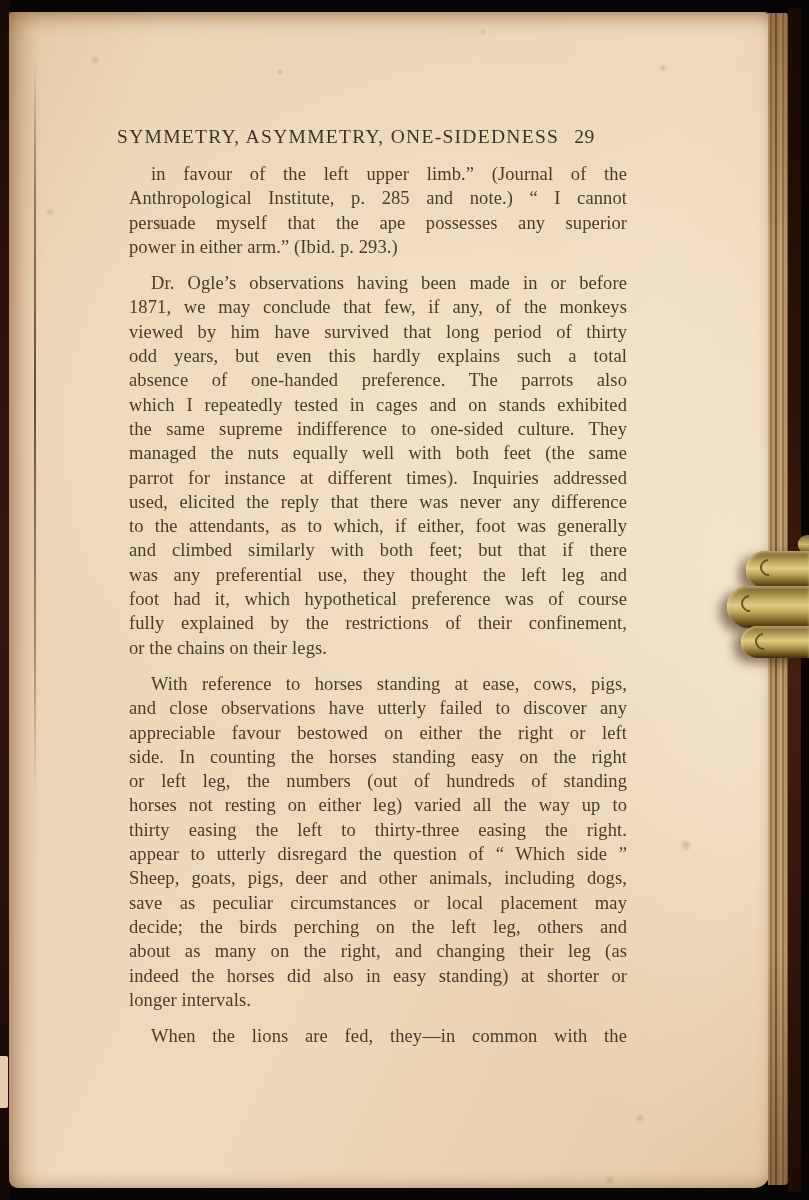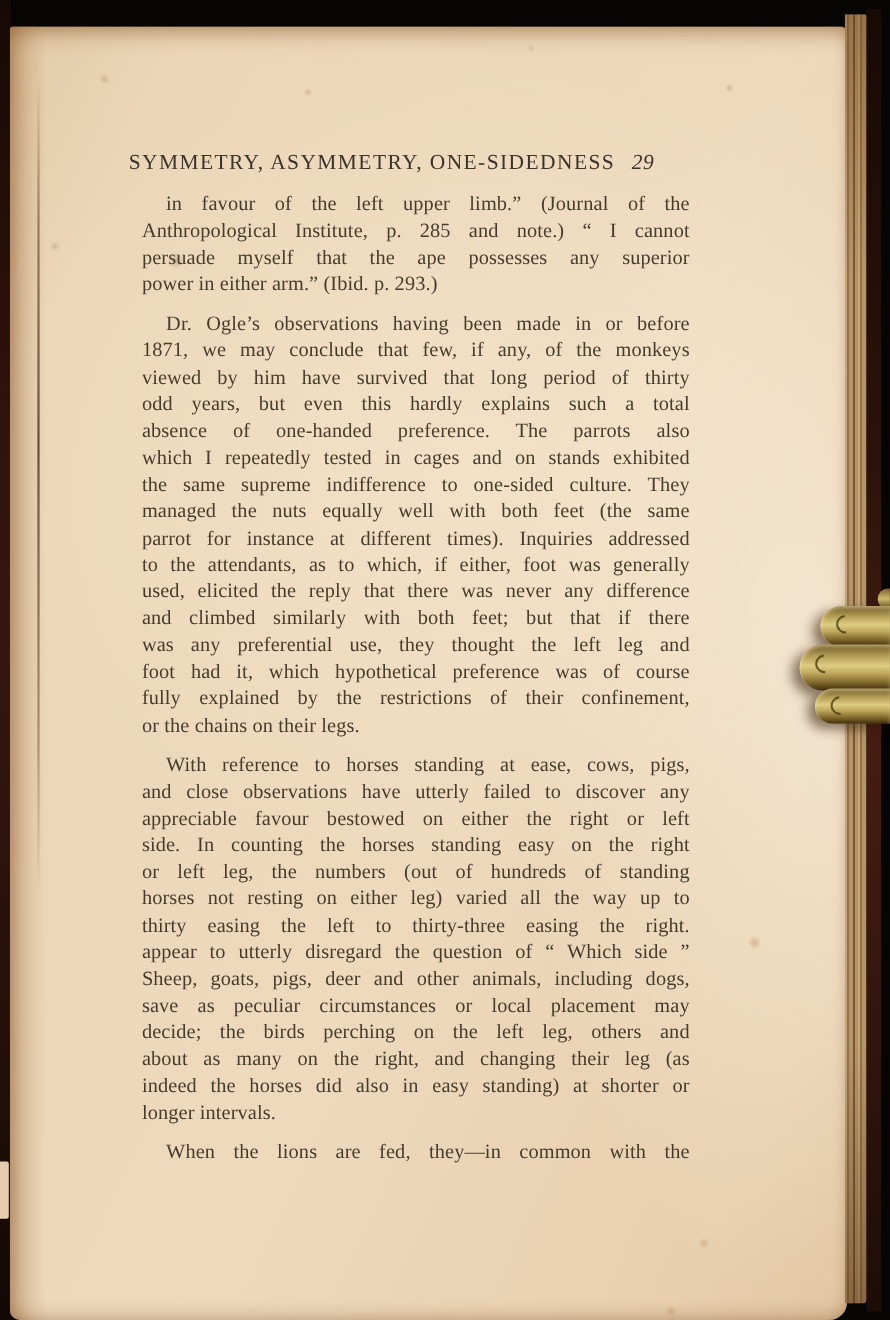--- a/index.html
+++ b/index.html
@@ -13,21 +13,21 @@
   
   .left-spine-strip{
     position:absolute;left:0;top:0;width:10px;height:1200px;
     background:linear-gradient(180deg,#160a06 0%,#2a1009 22%,#361710 48%,#24100a 78%,#120805 100%);
   }
   .left-page-notch{
     position:absolute;left:0;top:1056px;width:8px;height:52px;
     background:#e7cdab;border-radius:0 2px 2px 0;
   }
   .page{
-    position:absolute;left:9px;top:24px;width:761px;height:1176px;
+    position:absolute;left:9px;top:12px;width:761px;height:1176px;
     border-radius:3px 6px 16px 9px;
     background:
       radial-gradient(ellipse 620px 520px at 55% 34%, rgba(255,246,226,0.30), transparent 72%),
       radial-gradient(ellipse 380px 760px at 98% 52%, rgba(255,249,238,0.45), transparent 75%),
       linear-gradient(115deg,#e2caa6 0%,#ecd6b8 12%,#eed9bd 55%,#e8cfae 88%,#e1c59f 100%);
     box-shadow:
       inset 0 15px 20px -11px rgba(125,72,22,0.55),
       inset 0 -11px 18px -11px rgba(118,68,28,0.38),
       inset 16px 0 26px -16px rgba(108,58,22,0.45),
       inset -8px 0 14px -10px rgba(140,90,40,0.25);
@@ -90,21 +90,21 @@
   
   .content{
     position:absolute;left:108px;top:114px;width:522px;
     color:#453b2c;
   }
   .running-head{
     display:flex;align-items:baseline;
     font-size:19.5px;letter-spacing:1.3px;color:#3c342a;
     margin:0 0 14px 0;white-space:nowrap;
   }
-  .running-head .pagenum{margin-left:15px;letter-spacing:0.5px;font-style:italic;}
+  .running-head .pagenum{margin-left:15px;letter-spacing:0.5px;}
   .bodytext{font-size:18.5px;color:#463c2c;}
   .para{margin:12px;}
   .line{
     height:24.3px;line-height:24.3px;
     text-align:justify;text-align-last:justify;
     overflow:hidden;white-space:nowrap;
     letter-spacing:0.1px;
   }
   .line.first{text-indent:22px;}
   .line.last{text-align-last:left;}
@@ -136,22 +136,22 @@
           <div class="para">
             <div class="line first">Dr. Ogle’s observations having been made in or before</div>
             <div class="line">1871, we may conclude that few, if any, of the monkeys</div>
             <div class="line">viewed by him have survived that long period of thirty</div>
             <div class="line">odd years, but even this hardly explains such a total</div>
             <div class="line">absence of one-handed preference. The parrots also</div>
             <div class="line">which I repeatedly tested in cages and on stands exhibited</div>
             <div class="line">the same supreme indifference to one-sided culture. They</div>
             <div class="line">managed the nuts equally well with both feet (the same</div>
             <div class="line">parrot for instance at different times). Inquiries addressed</div>
+            <div class="line">used, elicited the reply that there was never any difference</div>
             <div class="line">to the attendants, as to which, if either, foot was generally</div>
-            <div class="line">used, elicited the reply that there was never any difference</div>
             <div class="line">and climbed similarly with both feet; but that if there</div>
             <div class="line">was any preferential use, they thought the left leg and</div>
             <div class="line">foot had it, which hypothetical preference was of course</div>
             <div class="line">fully explained by the restrictions of their confinement,</div>
             <div class="line last">or the chains on their legs.</div>
           </div>
           <div class="para">
             <div class="line first">With reference to horses standing at ease, cows, pigs,</div>
             <div class="line">and close observations have utterly failed to discover any</div>
             <div class="line">appreciable favour bestowed on either the right or left</div>

